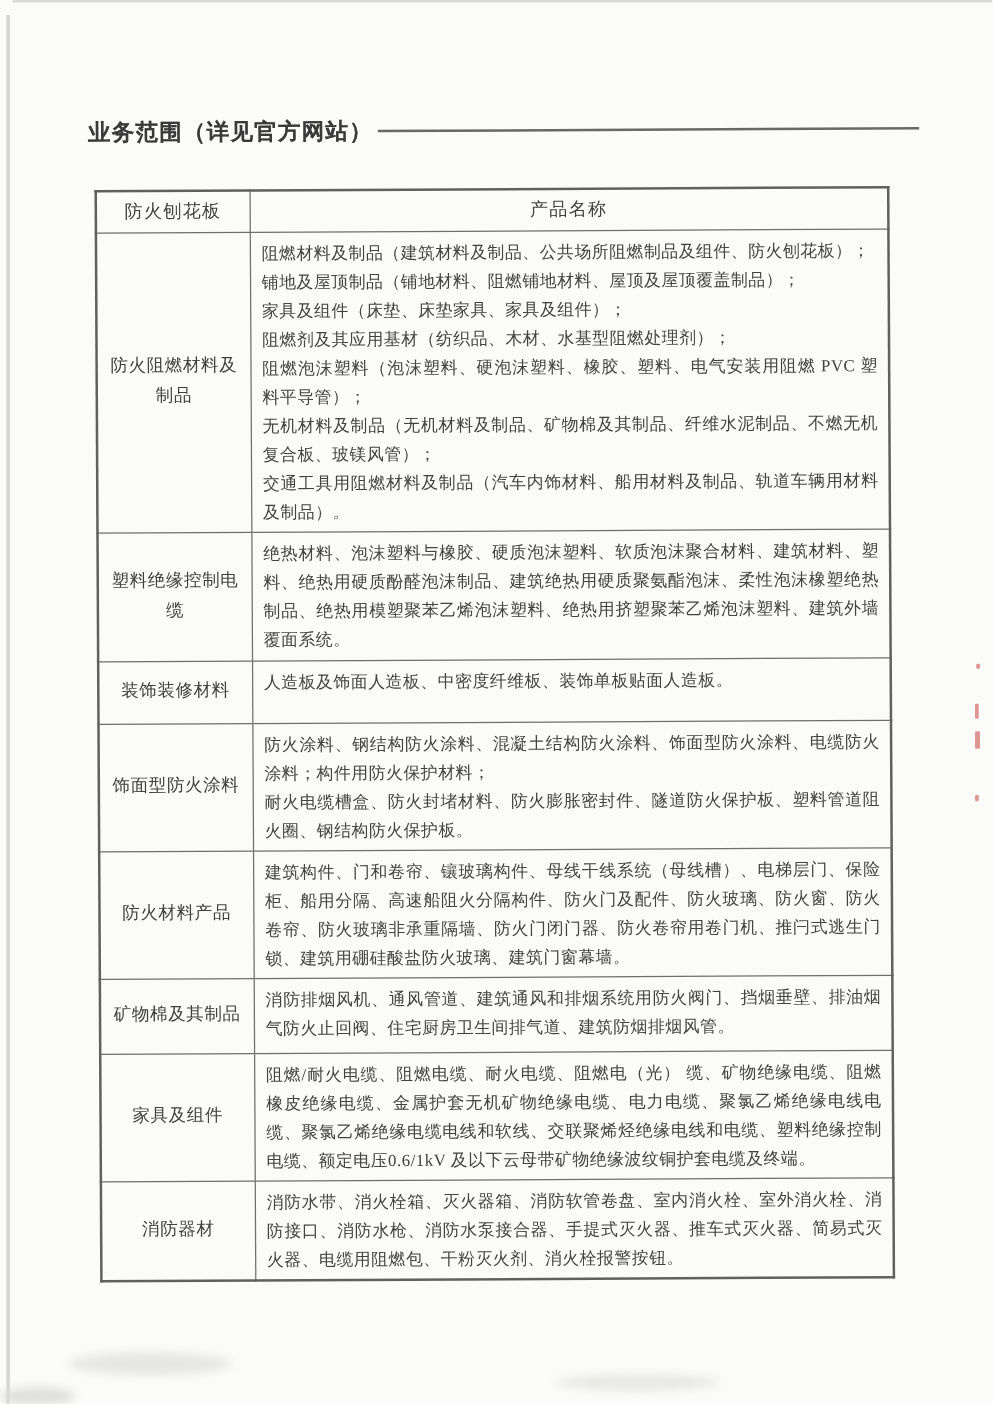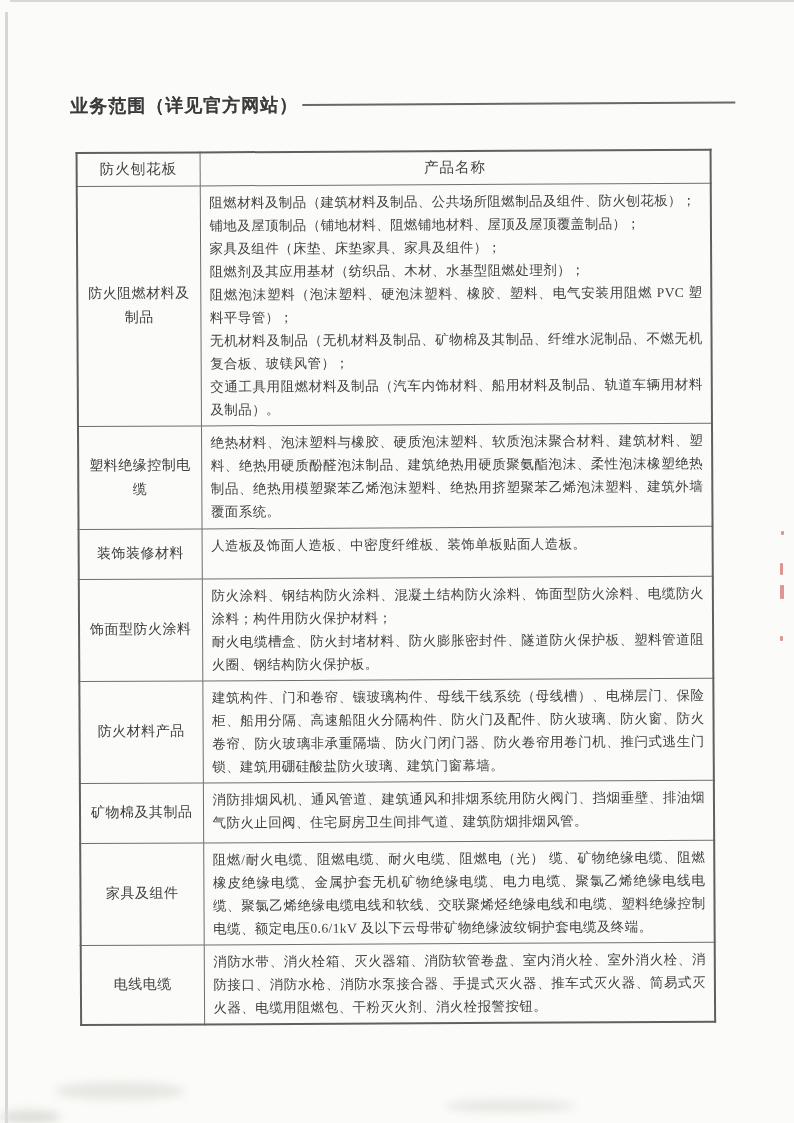--- a/index.html
+++ b/index.html
@@ -177,21 +177,21 @@
   </tr>
 
   <tr>
     <td class="category-cell">家具及组件</td>
     <td class="product-cell">
             <p class="item">阻燃/耐火电缆、阻燃电缆、耐火电缆、阻燃电（光） 缆、矿物绝缘电缆、阻燃橡皮绝缘电缆、金属护套无机矿物绝缘电缆、电力电缆、聚氯乙烯绝缘电线电缆、聚氯乙烯绝缘电缆电线和软线、交联聚烯烃绝缘电线和电缆、塑料绝缘控制电缆、额定电压0.6/1kV 及以下云母带矿物绝缘波纹铜护套电缆及终端。</p>
           </td>
   </tr>
 
   <tr>
-    <td class="category-cell">电线电缆</td>
+    <td class="category-cell">消防器材</td>
     <td class="product-cell">
             <p class="item">消防水带、消火栓箱、灭火器箱、消防软管卷盘、室内消火栓、室外消火栓、消防接口、消防水枪、消防水泵接合器、手提式灭火器、推车式灭火器、简易式灭火器、电缆用阻燃包、干粉灭火剂、消火栓报警按钮。</p>
           </td>
   </tr>
 </tbody>
   </table>
 
 </div>
 
 </body></html>

